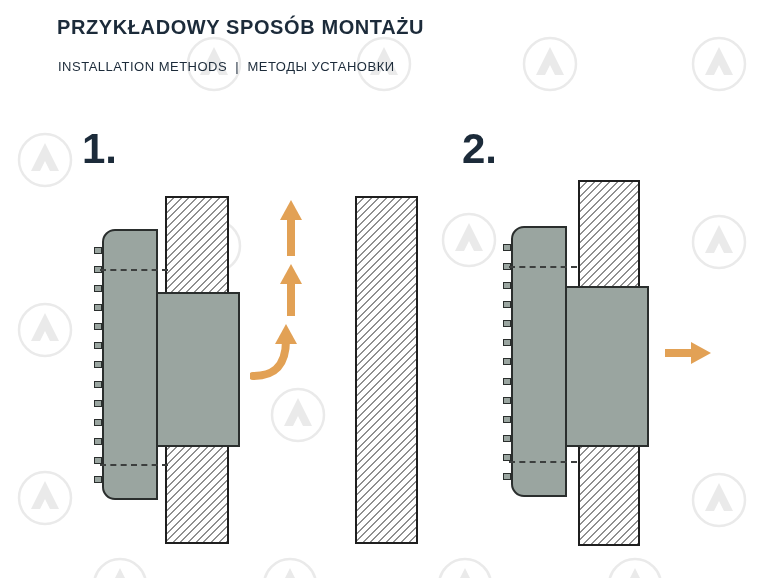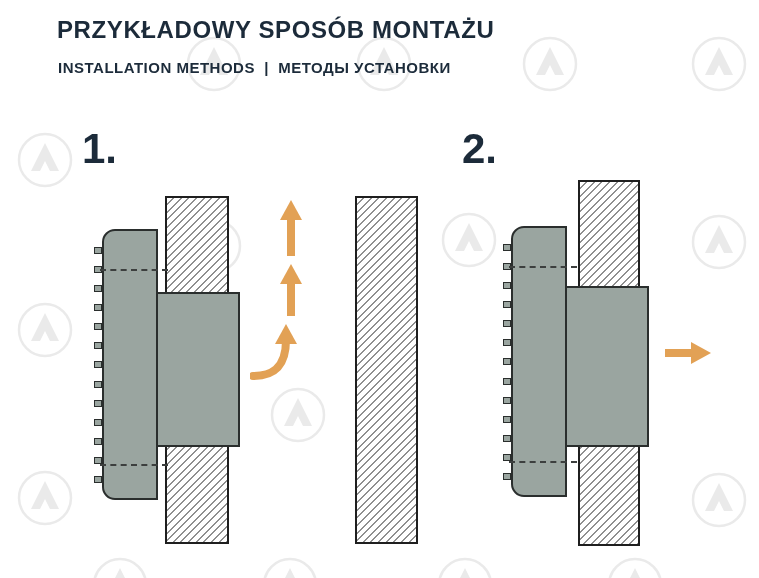--- a/index.html
+++ b/index.html
@@ -10,26 +10,26 @@
     overflow:hidden;
     font-family:"Liberation Sans",sans-serif;
   }
 
   
   .wm-layer{position:absolute;left:0;top:0;z-index:0;}
 
   
   .title{
     position:absolute;left:57px;top:16px;z-index:2;
-    font-size:24px;font-weight:bold;letter-spacing:.6px;
+    font-size:20px;font-weight:bold;letter-spacing:.6px;
     color:#1c2b3a;
   }
   .subtitle{
     position:absolute;left:58px;top:59px;z-index:2;
-    font-size:15px;font-weight:bold;letter-spacing:.5px;
+    font-size:13px;font-weight:normal;letter-spacing:.5px;
     color:#1c2b3a;white-space:pre-wrap;
   }
 
   
   .figure{position:absolute;z-index:1;}
   .fig1{left:80px;top:125px;width:345px;height:425px;}
   .fig2{left:460px;top:125px;width:262px;height:425px;}
 
   .fig-label{
     position:absolute;z-index:5;

